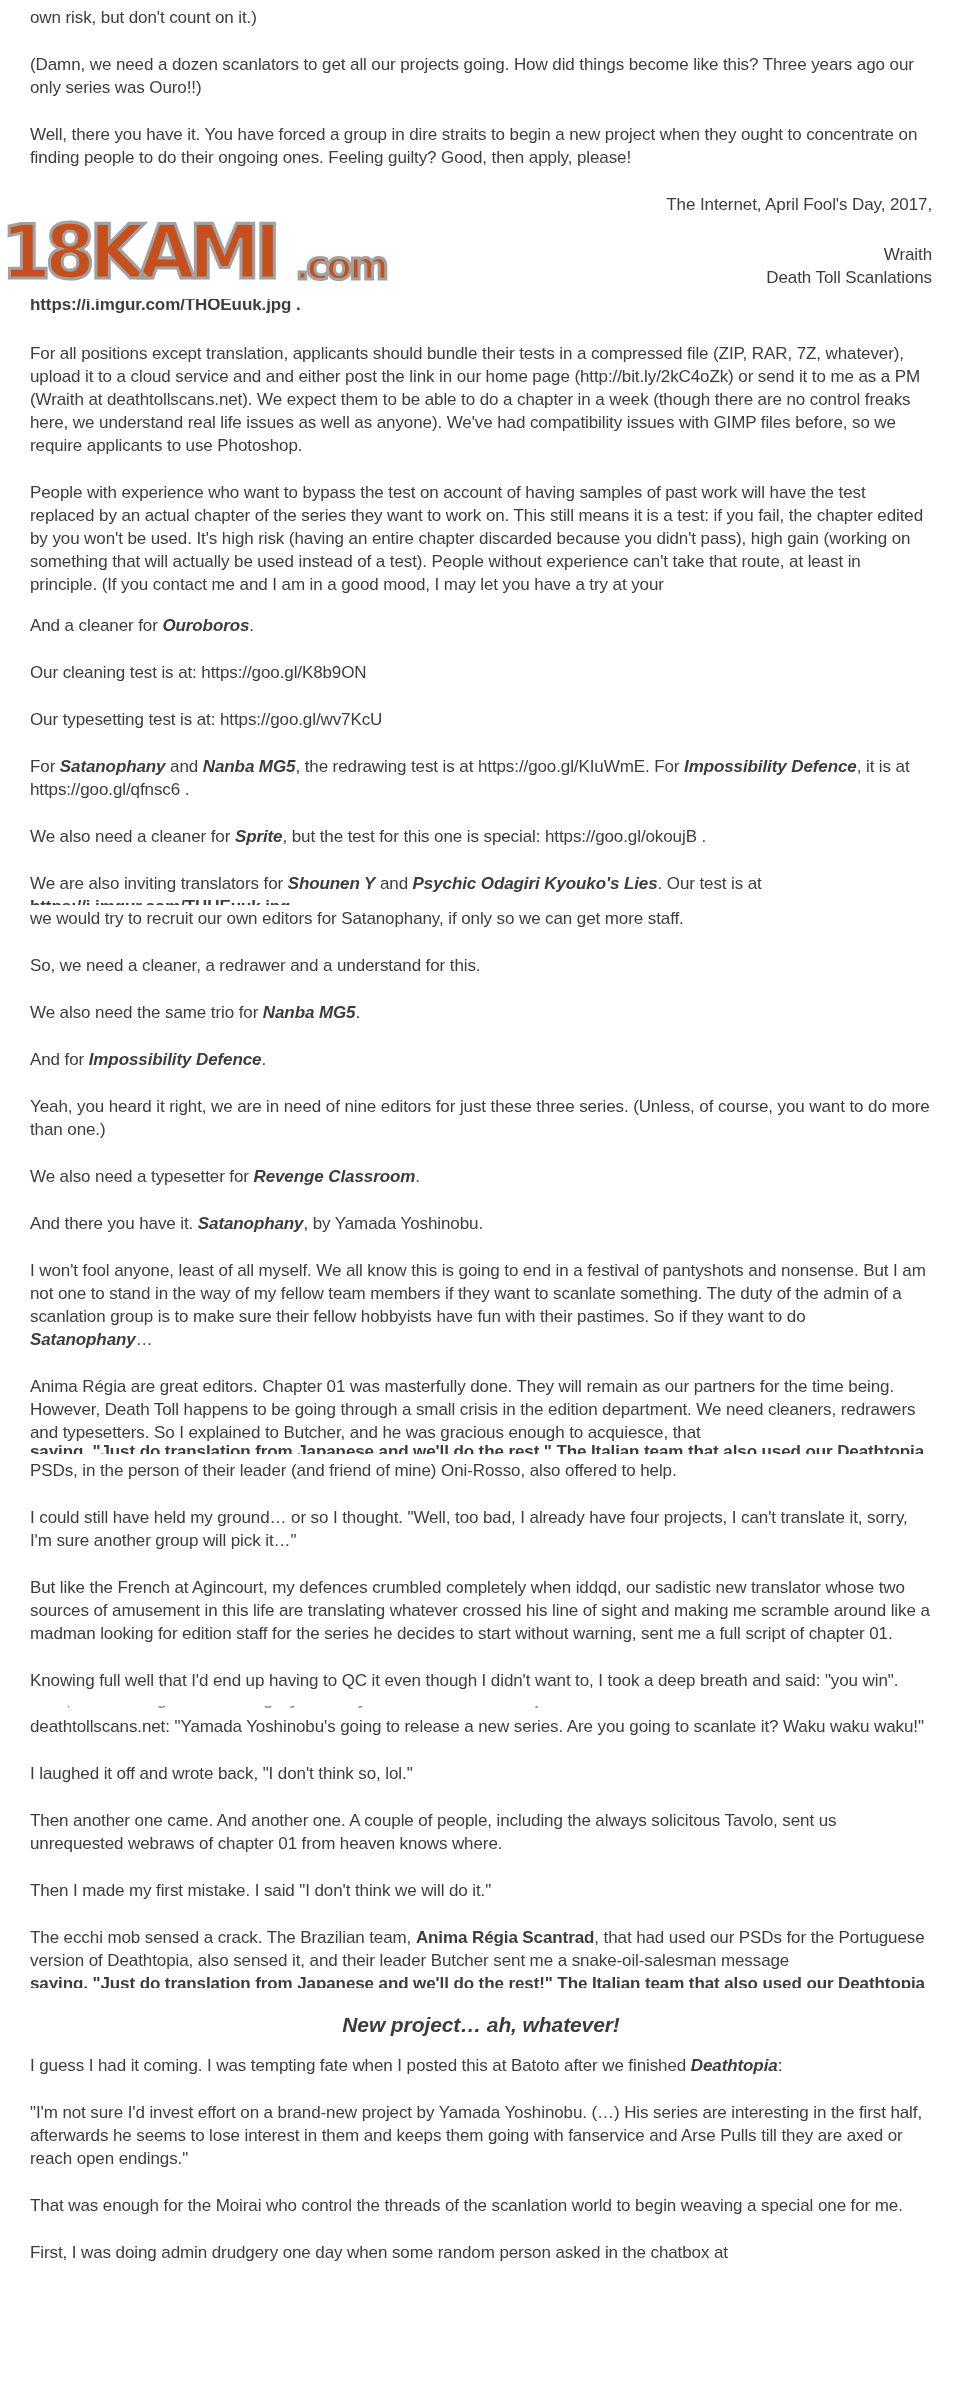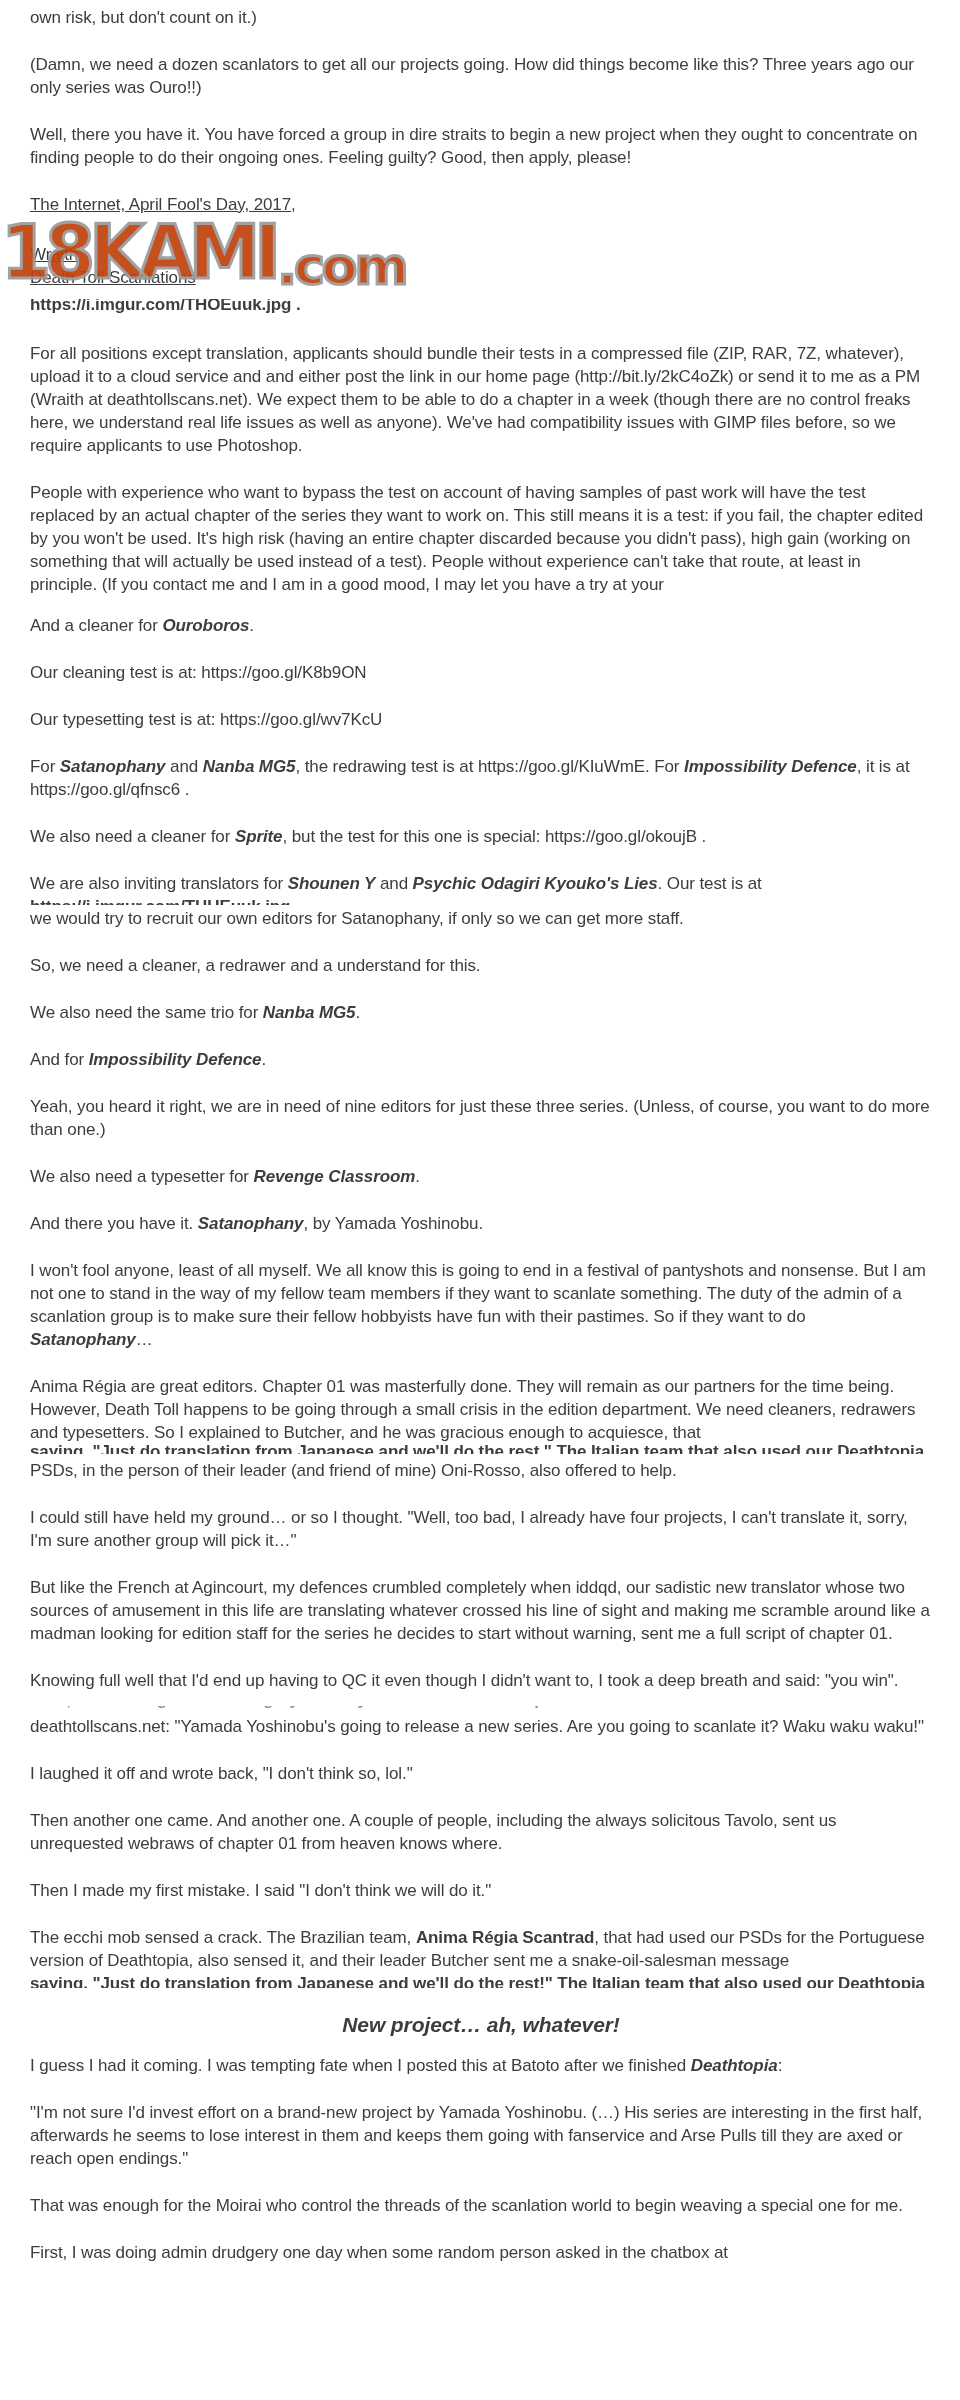--- a/index.html
+++ b/index.html
@@ -11,21 +11,21 @@
     font-family: "Liberation Sans", "DejaVu Sans", sans-serif;
     color: #3d3d3d;
   }
   .article {
     padding: 6px 28px 20px 30px;
     font-size: 17px;
     line-height: 23px;
     letter-spacing: -0.1px;
   }
   .blk { margin: 0 0 24px 0; }
-  .right { text-align: left; text-decoration: underline; }
+  .right { text-align: right; }
   .center-heading {
     text-align: center;
     font-weight: bold;
     font-style: italic;
     font-size: 21px;
     line-height: 26px;
   }
   .clip { overflow: hidden; margin-bottom: 0; }
   .clip .inner { display: block; font-weight: bold; }
   .bi { font-weight: bold; font-style: italic; }
@@ -46,24 +46,25 @@
     pointer-events: none;
     white-space: nowrap;
   }
   .watermark .wm-main {
     font-size: 72px;
     line-height: 72px;
     letter-spacing: -6px;
     transform: scaleY(1.05);
   }
   .watermark .wm-suffix {
-    font-size: 52px;
+    font-size: 38px;
     line-height: 44px;
     letter-spacing: -3px;
     margin-left: 2px;
+    padding-left: 18px;
   }
 </style>
 </head>
 <body>
 
 <div class="watermark">
   <span class="wm-main">18KAMI</span>
     <span class="wm-suffix">.com</span>
 </div>
 

